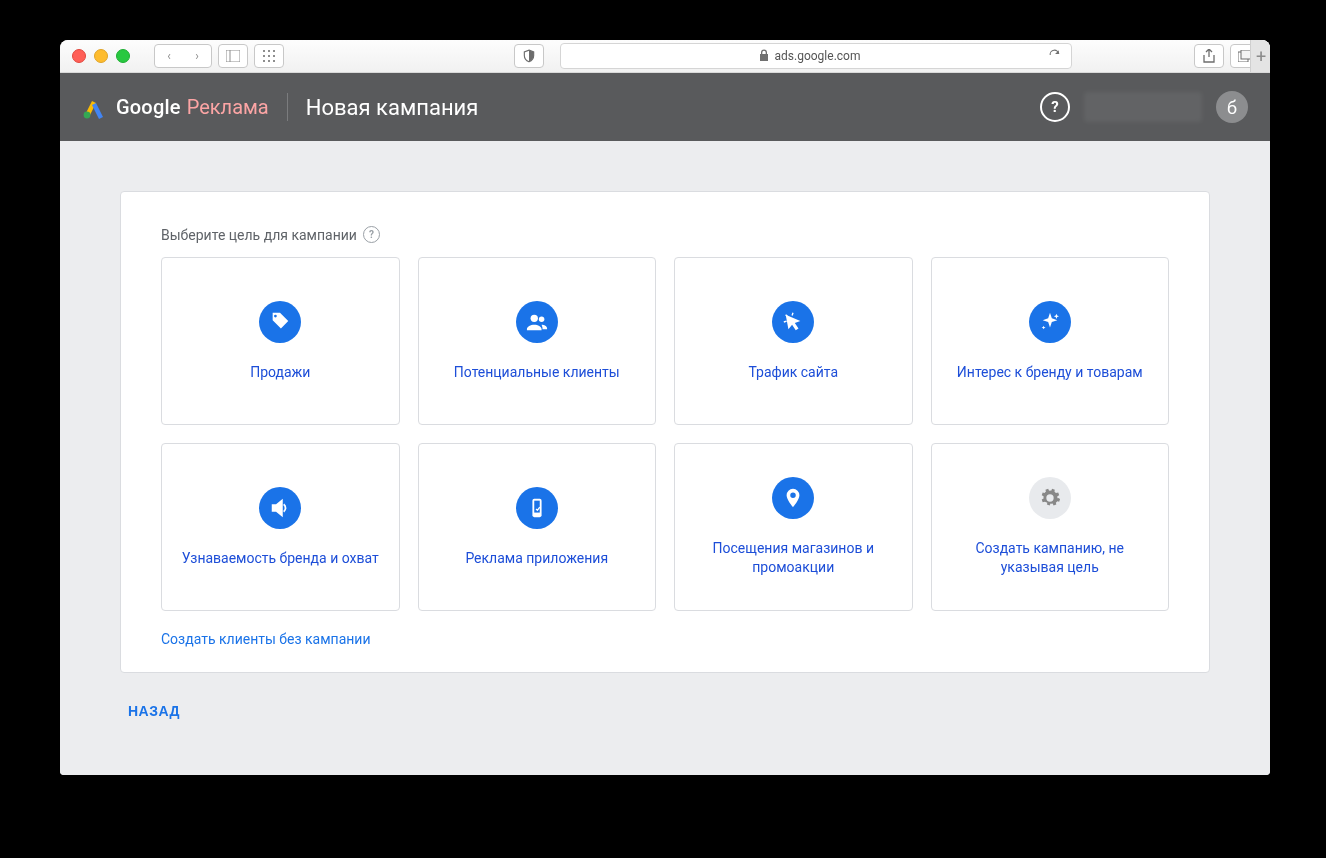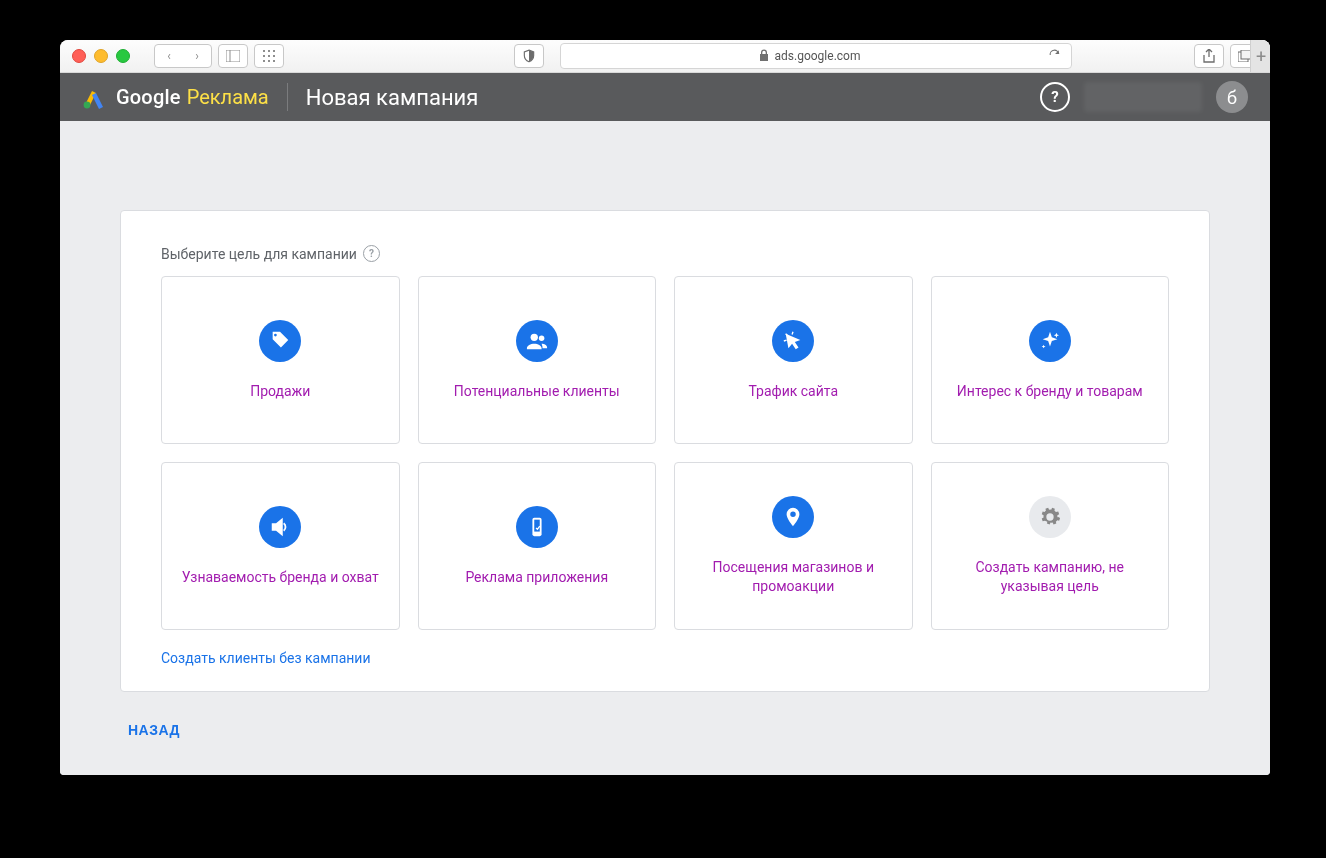--- a/index.html
+++ b/index.html
@@ -15,43 +15,43 @@
   .nav-group{display:flex;margin-left:24px;gap:6px;align-items:center;}
   .chrome-btn{width:28px;height:22px;border:1px solid #c8c8c8;border-radius:4px;background:#fff;display:flex;align-items:center;justify-content:center;color:#8e8e8e;font-size:12px;}
   .chrome-btn.double{width:56px;padding:0;}
   .chrome-btn.double span{flex:1;text-align:center;}
   .shield{margin-left:230px;}
   .address-bar{margin-left:16px;width:490px;height:24px;background:#fff;border:1px solid #d5d5d5;border-radius:4px;display:flex;align-items:center;justify-content:space-between;padding:0 10px;color:#555;font-size:12px;}
   .address-bar .url{display:flex;gap:6px;align-items:center;}
   .right-chrome{position:absolute;right:10px;display:flex;gap:6px;}
   .plus-tab{width:20px;height:32px;background:#e4e4e4;border-left:1px solid #cfcfcf;position:absolute;right:-1px;top:0;display:flex;align-items:center;justify-content:center;color:#8b8b8b;font-size:18px;}
   
-  .app-header{height:48px;background:#595a5c;display:flex;align-items:center;padding:0 22px;color:#fff;}
+  .app-header{height:68px;background:#595a5c;display:flex;align-items:center;padding:0 22px;color:#fff;}
   .ads-logo{display:flex;align-items:center;gap:10px;}
   .ads-logo svg{width:24px;height:24px;}
   .product-name{display:flex;align-items:center;gap:6px;font-size:20px;font-weight:400;}
   .product-name .google{font-weight:500;letter-spacing:.2px;}
-  .product-name .ads-word{color:#fde047;}
+  .product-name .ads-word{color:#fca5a5;}
   .vbar{width:1px;height:28px;background:#7b7c7e;margin:0 18px;}
   .page-title-hdr{font-size:22px;color:#fff;}
   .header-right{margin-left:auto;display:flex;align-items:center;gap:14px;}
   .help-icon{width:26px;height:26px;border:2px solid #fff;border-radius:50%;display:flex;align-items:center;justify-content:center;color:#fff;font-weight:700;font-size:15px;}
   .account-blur{width:118px;height:30px;background:linear-gradient(#6a6b6d,#6a6b6d);border-radius:3px;filter:blur(2px);opacity:.55;}
   .avatar{width:32px;height:32px;border-radius:50%;background:#8c8d8f;color:#fff;display:flex;align-items:center;justify-content:center;font-size:18px;}
   
-  .content-scroll{height:calc(100% - 92px);background:#ecedef;overflow:auto;margin-top:39px;}
+  .content-scroll{height:calc(100% - 92px);background:#ecedef;overflow:auto;}
   .card{width:1090px;margin:50px auto 20px auto;background:#fff;border-radius:4px;border:1px solid #dadce0;padding:34px 40px 24px 40px;box-sizing:border-box;}
   .section-title{display:flex;align-items:center;gap:6px;color:#5f6368;font-size:14px;margin-bottom:14px;}
   .help-q{width:15px;height:15px;border:1.4px solid #9aa0a6;border-radius:50%;color:#9aa0a6;font-size:10px;display:flex;align-items:center;justify-content:center;font-weight:700;}
   .goal-grid{display:grid;grid-template-columns:repeat(4,1fr);gap:18px;}
   .goal-card{height:168px;border:1px solid #dadce0;border-radius:4px;display:flex;flex-direction:column;align-items:center;justify-content:center;gap:20px;padding:12px;box-sizing:border-box;cursor:pointer;}
   .goal-icon{width:42px;height:42px;border-radius:50%;background:#1a73e8;display:flex;align-items:center;justify-content:center;color:#fff;}
   .goal-icon.grey{background:#e8eaed;color:#888;}
   .goal-icon svg{width:22px;height:22px;}
-  .goal-label{font-size:14px;color:#a21caf;text-align:center;line-height:1.35;}
+  .goal-label{font-size:14px;color:#1d4ed8;text-align:center;line-height:1.35;}
   .bottom-link{margin-top:20px;color:#1a73e8;font-size:14px;text-decoration:none;display:inline-block;}
   
   .footer-actions{display:flex;align-items:center;gap:28px;margin:14px 0 0 60px;}
   .btn-back{color:#1a73e8;font-weight:600;font-size:14px;padding:10px 8px;background:none;border:none;letter-spacing:.5px;cursor:pointer;}
   .btn-continue{background:#1a73e8;color:#fff;font-weight:600;font-size:14px;padding:11px 18px;border:none;border-radius:4px;letter-spacing:.5px;box-shadow:0 1px 2px rgba(26,115,232,.4);cursor:pointer;}
 </style>
 </head>
 <body>
 
 <div class="stage">

